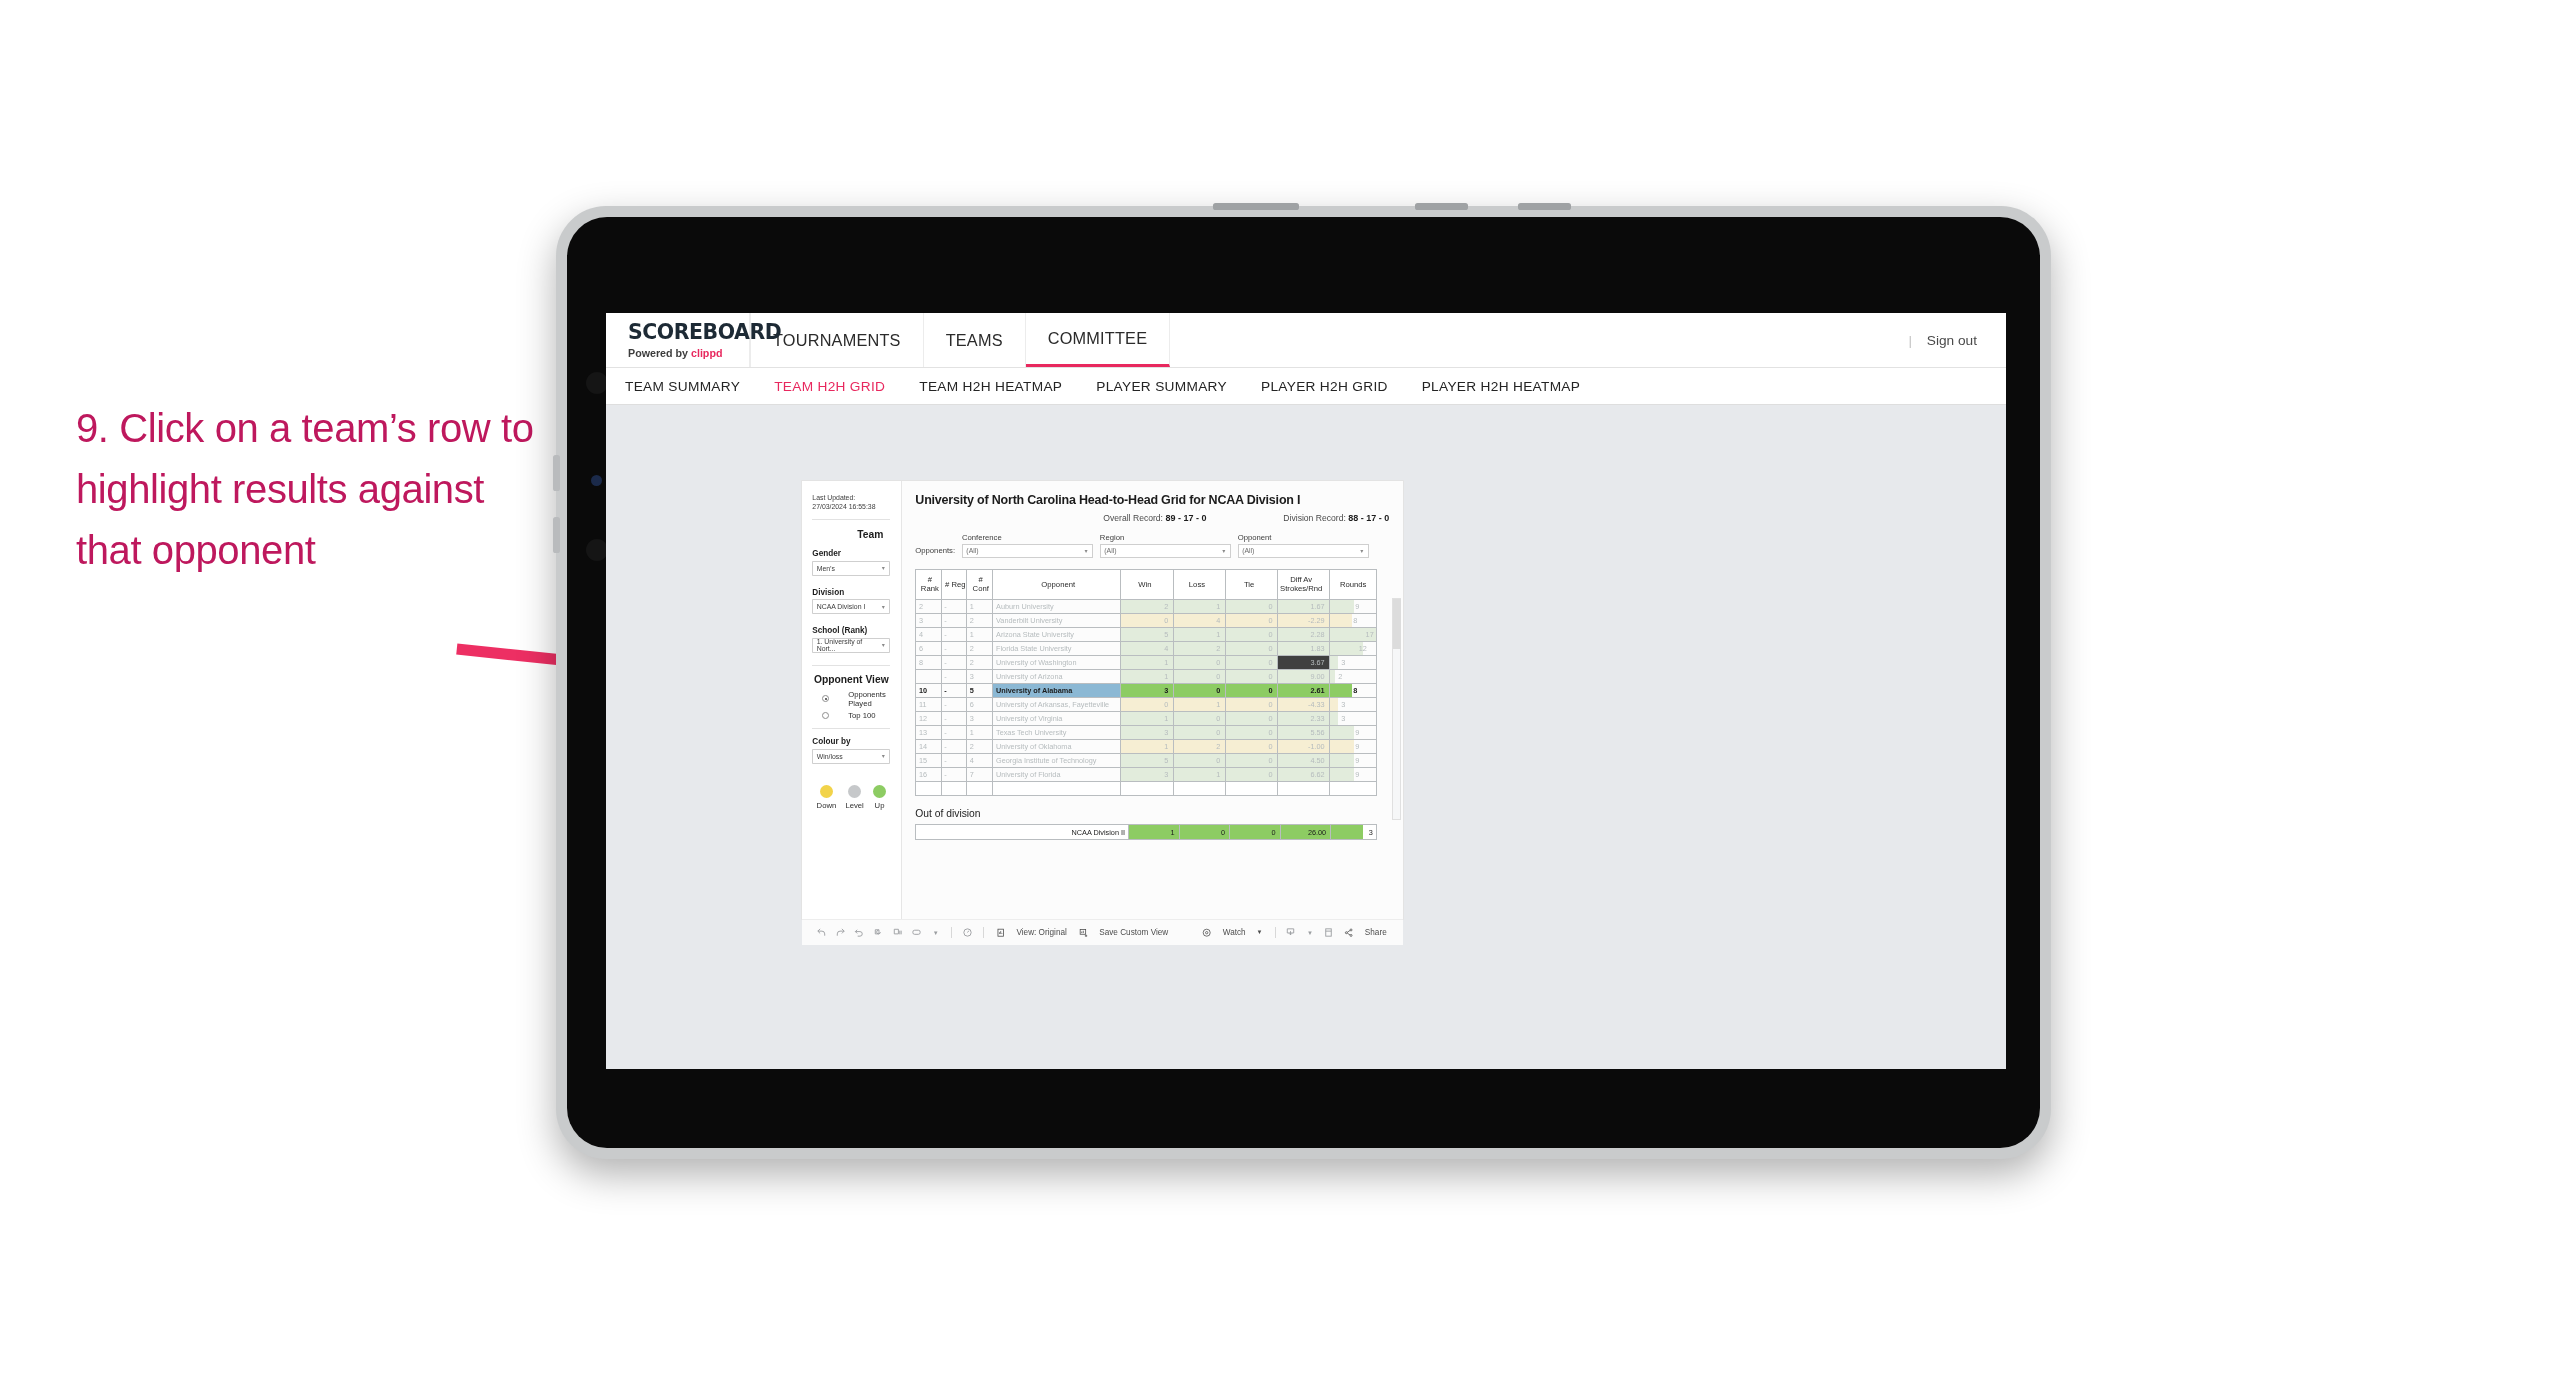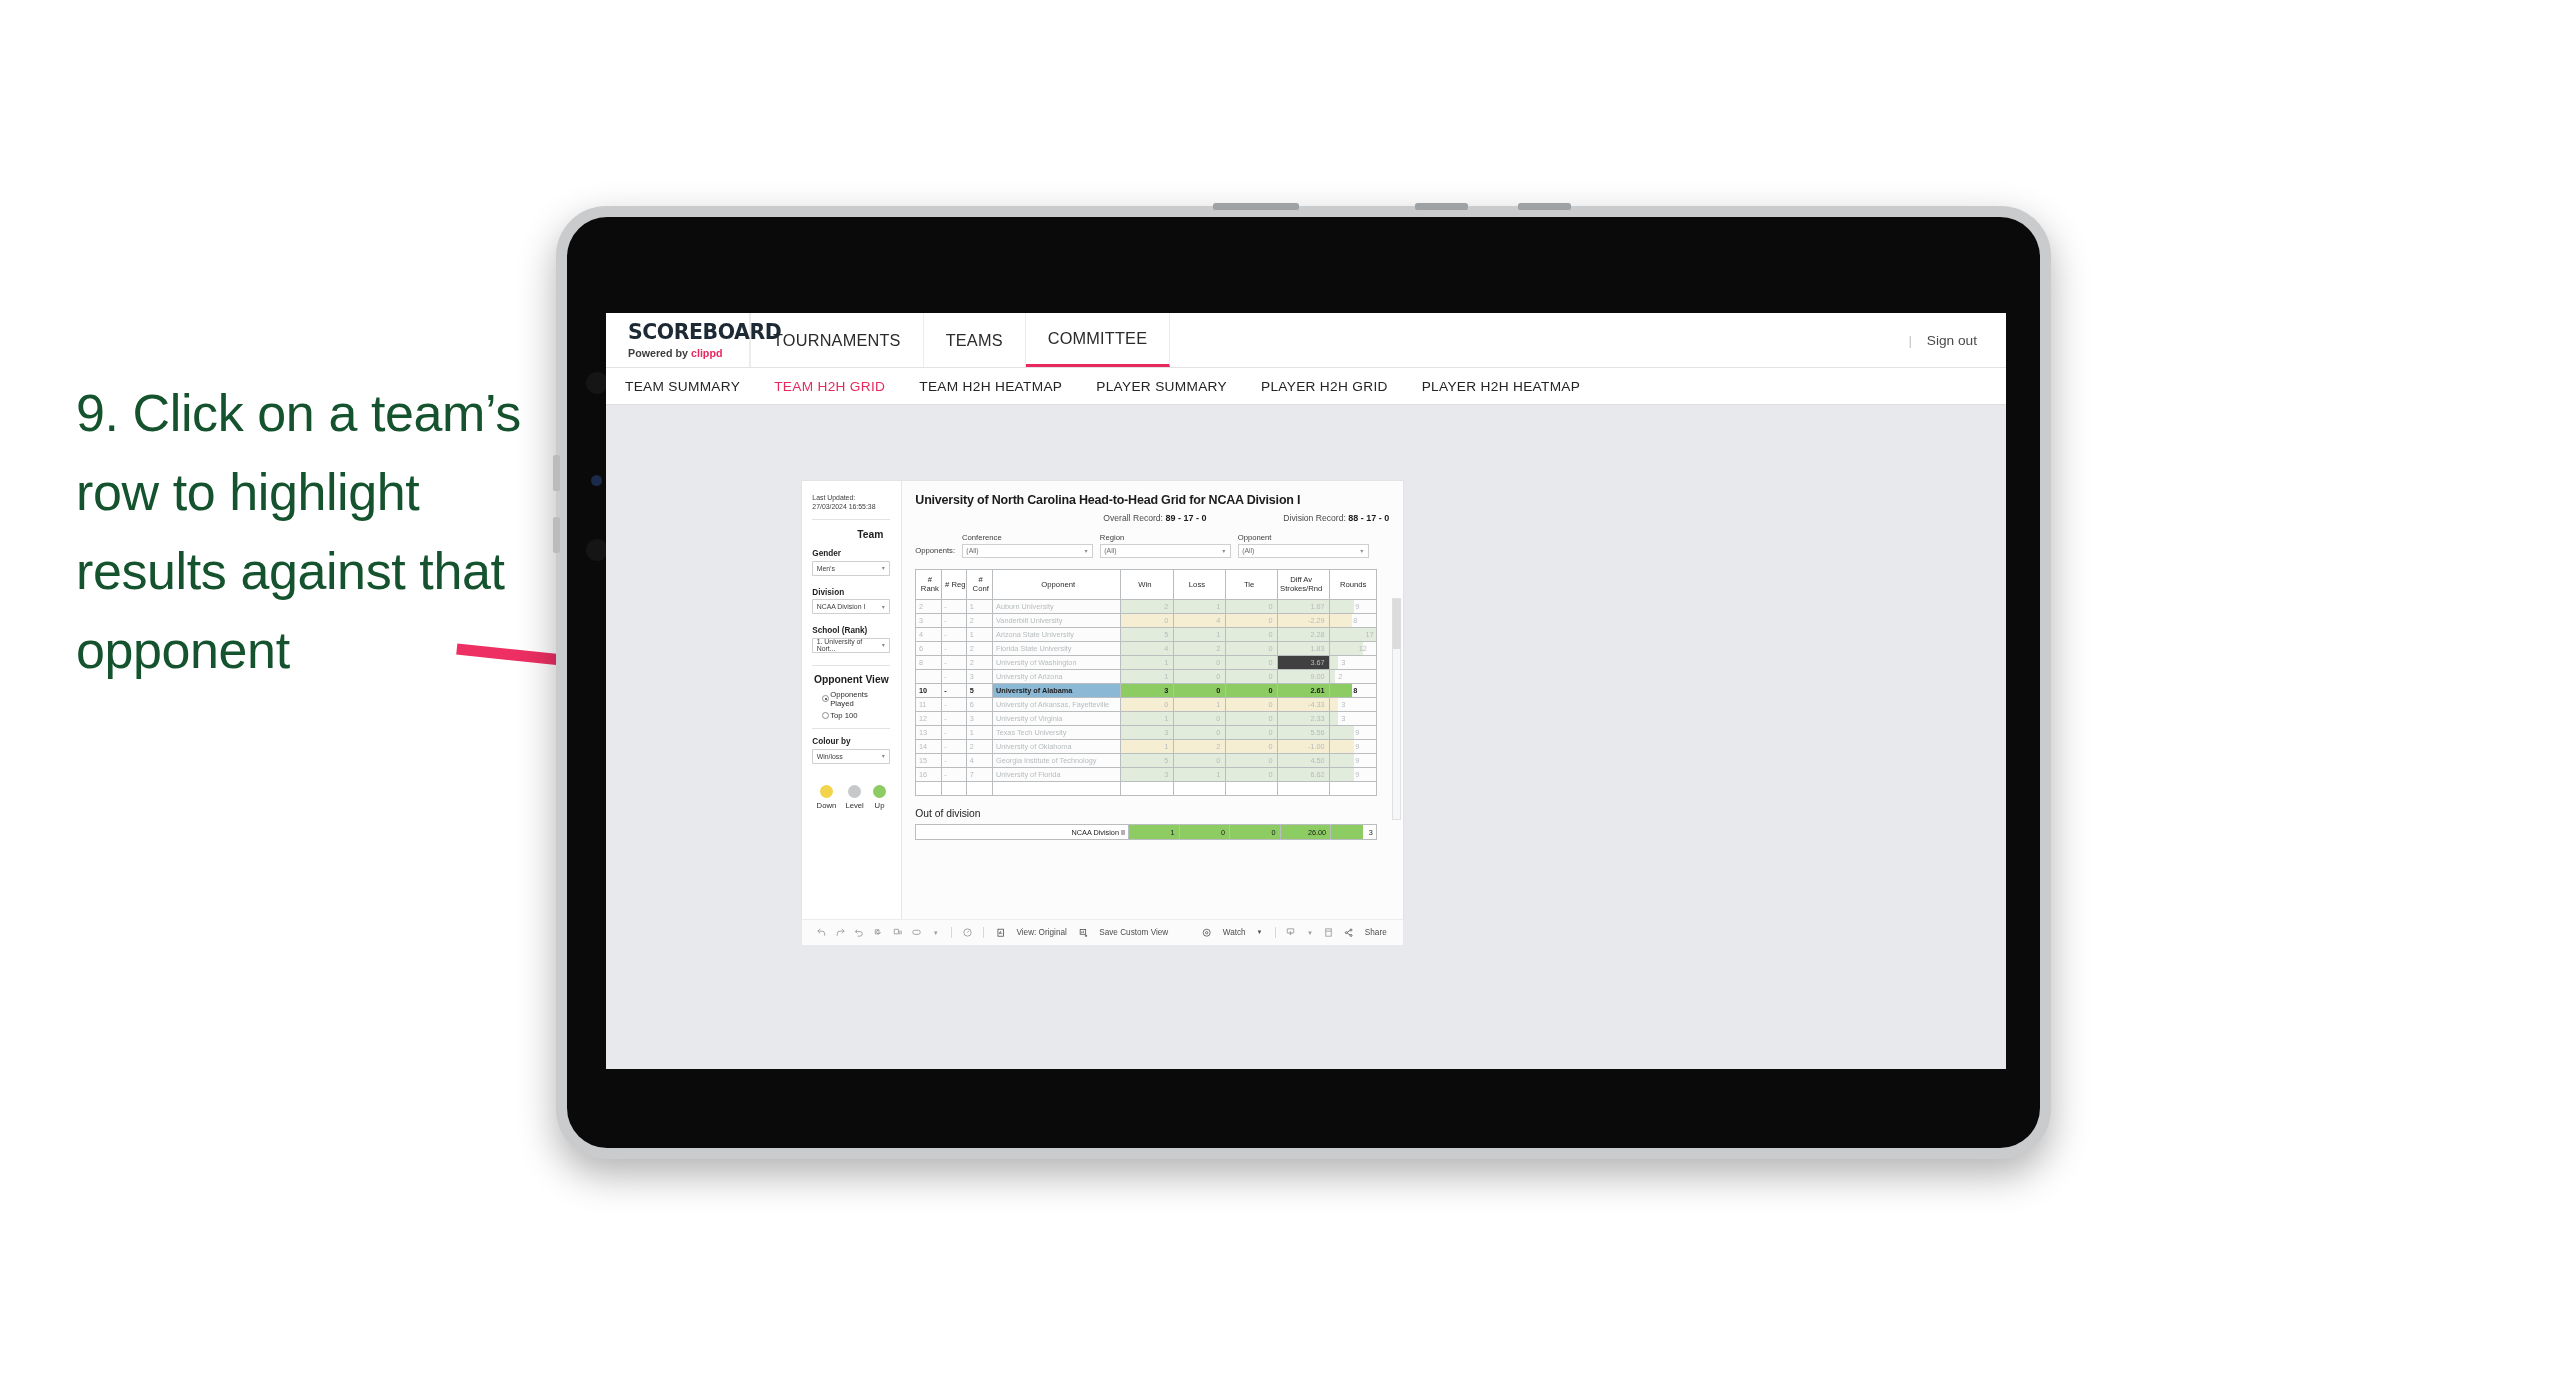--- a/index.html
+++ b/index.html
@@ -5,22 +5,22 @@
   html,body{margin:0;padding:0;}
   body{
     width:2576px;height:1385px;background:#ffffff;overflow:hidden;
     font-family:"Liberation Sans", sans-serif;
     -webkit-font-smoothing:antialiased;
   }
   .stage{position:relative;width:2576px;height:1385px;}
 
   
   .caption{
-    position:absolute;left:76px;top:374px;width:481px;
-    font-size:52px;line-height:1.52;color:#14532d;font-weight:400;
+    position:absolute;left:76px;top:398px;width:481px;
+    font-size:40px;line-height:1.52;color:#be185d;font-weight:400;
     letter-spacing:-0.4px;
   }
 
   
   .arrow{position:absolute;left:429px;top:601px;width:687px;height:163px;pointer-events:none;}
 
   
   .tablet{
     position:absolute;left:556px;top:206px;width:1495px;height:953px;
     background:#c9cbcc;border-radius:50px;
@@ -85,21 +85,21 @@
   .hr{height:0.9px;background:#e2e2e2;margin:7.7px 0 8.6px 0;}
   .f-title{font-size:10.3px;font-weight:700;color:#1c1c1c;margin-bottom:9.4px;margin-left:45px;}
   .f-label{font-size:8.2px;font-weight:700;color:#1c1c1c;margin-bottom:2.6px;}
   .f-select{
     height:13px;border:0.9px solid #cfcfcf;background:#fff;border-radius:0.9px;
     display:flex;align-items:center;padding:0 3.4px;font-size:6.9px;color:#3a3a3a;
     justify-content:space-between;margin-bottom:12px;
   }
   .caret{font-size:5.2px;color:#8b8b8b;}
   .f-title2{font-size:10.3px;font-weight:700;color:#1c1c1c;margin:5.2px 0 4.3px 0;text-align:center;}
-  .radio-row{display:flex;align-items:center;gap:1px;font-size:7.7px;color:#2d2d2d;margin-bottom:3.4px;padding-left:10px;}
+  .radio-row{display:flex;align-items:center;gap:19px;font-size:7.7px;color:#2d2d2d;margin-bottom:3.4px;padding-left:10px;}
   .radio{width:6.9px;height:6.9px;border-radius:50%;border:0.9px solid #8e8e8e;background:#fff;box-sizing:border-box;position:relative;flex:none;}
   .radio.on::after{content:"";position:absolute;left:1.4px;top:1.4px;width:2.7px;height:2.7px;border-radius:50%;background:#3a3a3a;}
   .legend{display:flex;justify-content:space-between;padding:0 4.3px;margin-top:20.6px;}
   .legend .cell{display:flex;flex-direction:column;align-items:center;gap:3.4px;}
   .dot{width:13px;height:13px;border-radius:50%;}
   .legend .lab{font-size:7.7px;color:#2d2d2d;}
 
   
   .content{flex:1;padding:12px 13.7px 0 13.7px;box-sizing:border-box;position:relative;}
   .h1{font-size:12.5px;color:#1c1c1c;font-weight:700;letter-spacing:-0.2px;}

